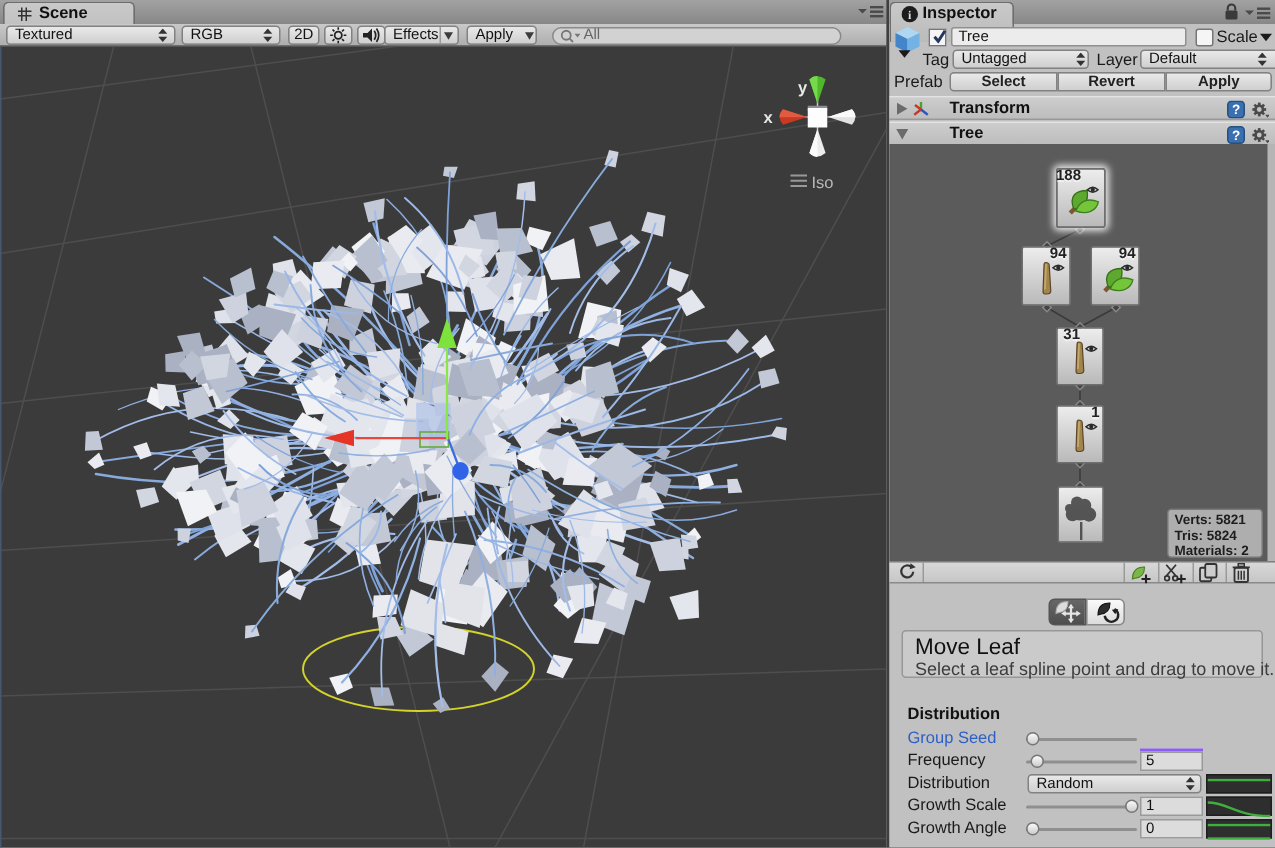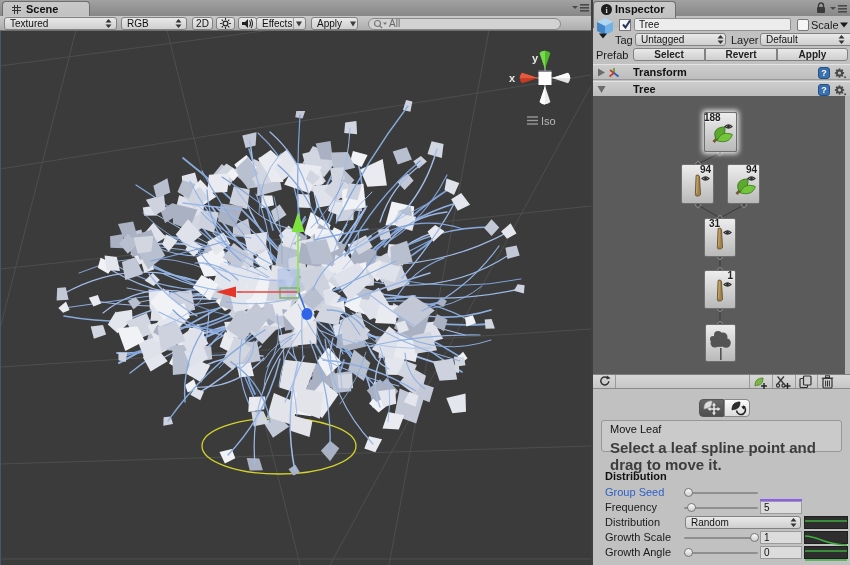--- a/index.html
+++ b/index.html
@@ -858,20 +858,21 @@
           <rect x="14" y="22" width="1.6" height="12"></rect>
           <circle cx="14" cy="14" r="7"></circle>
           <circle cx="9" cy="17" r="4.5"></circle>
           <circle cx="20" cy="17" r="4.8"></circle>
           <circle cx="12" cy="9" r="4"></circle>
           <circle cx="17" cy="11" r="4.5"></circle>
           <circle cx="7" cy="13" r="3"></circle>
         </g>
       </g>
     </svg>
+    <div class="abs" style="left:185px;top:339px;width:64px;height:33px;background:#aeaeae;border:1px solid #777;border-radius:3px;font-size:9px;font-weight:bold;color:#1d1d1d;line-height:10.5px;padding:1px 0 0 4px">Verts: 5821<br>Tris: 5824<br>Materials: 2</div>
     <div class="abs" style="left:0;top:374px;width:257px;height:15px;background:linear-gradient(#d8d8d8,#c6c6c6);border-top:1px solid #808080;border-bottom:1px solid #8a8a8a"></div>
     <svg class="abs" style="left:5px;top:375px" width="13" height="13" viewBox="0 0 13 13">
       <path d="M9.5 3 A4 4 0 1 0 10.8 6.2" fill="none" stroke="#333" stroke-width="1.5"></path>
       <polygon points="9,0.5 12.5,3.2 8.5,4.5" fill="#333"></polygon>
     </svg>
     <div class="abs" style="left:22px;top:375px;width:1px;height:13px;background:#9a9a9a"></div>
     <div class="abs" style="left:156px;top:375px;width:1px;height:13px;background:#9a9a9a"></div>
     <svg class="abs" style="left:160px;top:375px" width="15" height="14" viewBox="0 0 15 14">
       <path d="M2 11 C2 5 5 3 10 3 C10 8 8 10 3.5 10.5Z" fill="#7ab648" stroke="#4c7c25" stroke-width="0.8"></path>
       <path d="M9 9 L13 13 M13 9 L9 13" stroke="#2a2a2a" stroke-width="0"></path>
@@ -923,22 +924,22 @@
         <polygon points="20.5,12 17.5,10 17.5,14"></polygon>
       </g>
     </svg>
     <div class="abs" style="left:131px;top:399px;width:26px;height:18px;background:linear-gradient(#fafafa,#dcdcdc);border:1px solid #888;border-radius:0 4px 4px 0"></div>
     <svg class="abs" style="left:133px;top:397px" width="24" height="24" viewBox="0 0 24 24">
       <path d="M6 13 C6 7 9 5 14 5 C14 10 12 12 7.5 12.5Z" fill="#2e2e2e" stroke="#111" stroke-width="0.7"></path>
       <path d="M17 9 A4.5 4.5 0 1 1 10.5 13.5" fill="none" stroke="#222" stroke-width="1.6"></path>
       <polygon points="17.5,12.5 19.5,9 15.2,9.5" fill="#222"></polygon>
     </svg>
     <div class="abs" style="left:8px;top:420px;width:241px;height:32px;background:#cacaca;border:1px solid #979797;border-radius:3px"></div>
-    <div class="abs" style="left:17px;top:423px;font-size:11px;color:#111">Move Leaf</div>
-    <div class="abs" style="left:17px;top:439px;font-size:15px;font-weight:bold;color:#3d3d3d">Select a leaf spline point and drag to move it.</div>
+    <div class="abs" style="left:17px;top:423px;font-size:15px;color:#111">Move Leaf</div>
+    <div class="abs" style="left:17px;top:439px;font-size:12px;font-weight:normal;color:#3d3d3d">Select a leaf spline point and drag to move it.</div>
     <div class="abs" style="left:12px;top:470px;font-size:11px;font-weight:bold;color:#111">Distribution</div>
     <div class="lbl" style="left:12px;top:486px;color:#2d5fc7">Group Seed</div>
     <div class="track" style="top:492px"></div>
     <div class="knob" style="left:91px;top:488px"></div>
     <div class="vbox" style="top:499px;border:6px solid #8b5cf6;">100</div>
     <div class="lbl" style="left:12px;top:501px;color:#1a1a1a">Frequency</div>
     <div class="track" style="top:507px"></div>
     <div class="knob" style="left:94px;top:503px"></div>
     <div class="vbox" style="top:501px;">5</div>
     <div class="lbl" style="left:12px;top:516px;color:#1a1a1a">Distribution</div>

